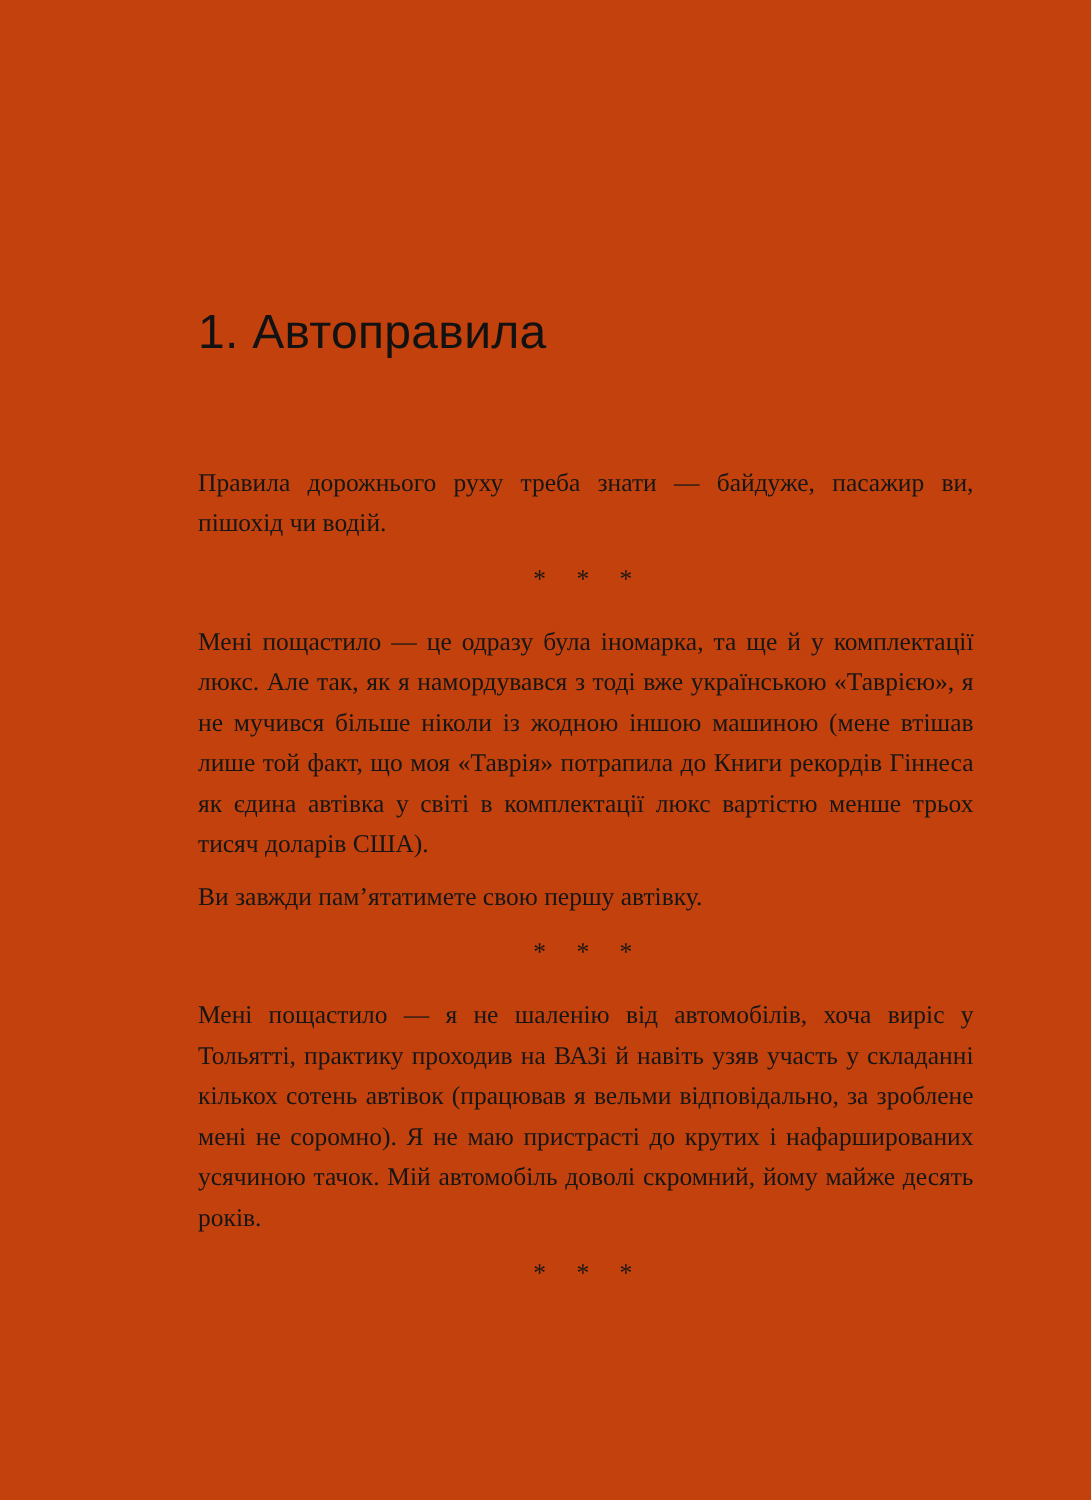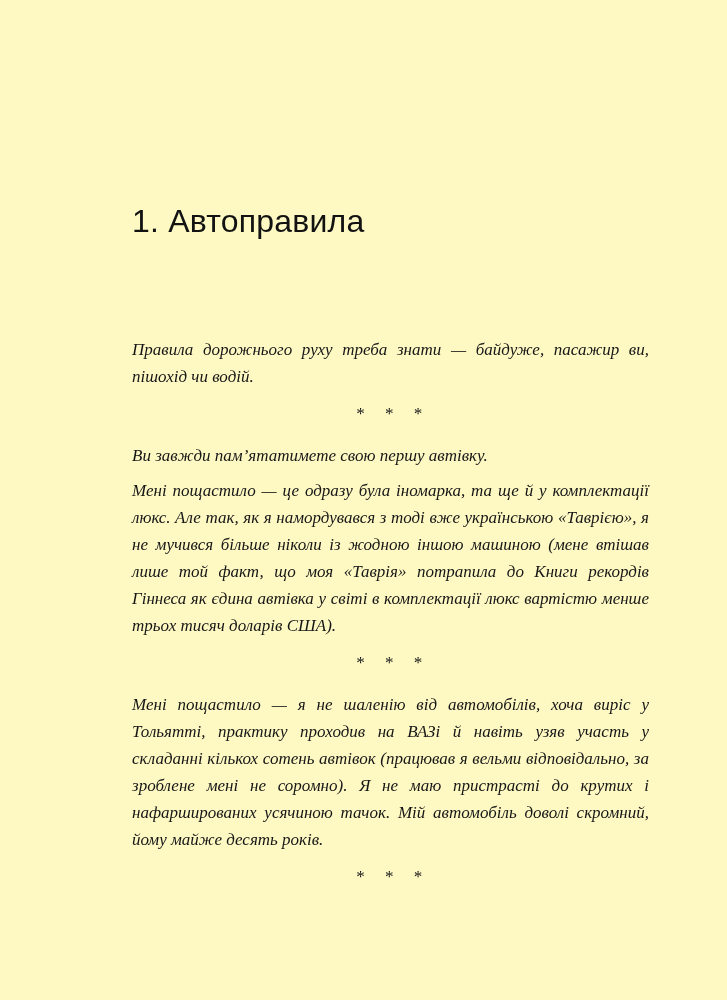--- a/index.html
+++ b/index.html
@@ -3,21 +3,21 @@
 <meta charset="utf-8">
 <style>
   html, body {
     margin: 0;
     padding: 0;
     background: #ffffff;
   }
   .page {
     width: 727px;
     height: 1000px;
-    background: #fef9c3;
+    background: #c2410c;
     position: relative;
     overflow: hidden;
     color: #161616;
   }
   .content {
     position: absolute;
     left: 132px;
     top: 0;
     width: 517px;
   }
@@ -25,26 +25,25 @@
     font-family: "Liberation Sans", "DejaVu Sans", sans-serif;
     font-weight: 400;
     font-size: 32px;
     line-height: 1.2;
     margin: 0;
     padding-top: 202px;
     color: #121212;
     letter-spacing: 0.2px;
   }
   .body-text {
-    margin-top: 96px;
+    margin-top: 68px;
     font-family: "Liberation Serif", "DejaVu Serif", serif;
     font-size: 17px;
     line-height: 27px;
     color: #161616;
-    font-style: italic;
   }
   p.para {
     margin: 0 0 8px 0;
     text-align: justify;
   }
   .divider {
     text-align: center;
     font-family: "Liberation Serif", "DejaVu Serif", serif;
     font-size: 17px;
     line-height: 24px;
@@ -61,23 +60,23 @@
   <div class="content">
 
     <h1 class="chapter-heading">1. Автоправила</h1>
 
     <div class="body-text">
 
       <p class="para">Правила дорожнього руху треба знати — байдуже, пасажир ви, пішохід чи водій.</p>
 
       <div class="divider">* * *</div>
 
+      <p class="para">Мені пощастило — це одразу була іномарка, та ще й у комплектації люкс. Але так, як я намордувався з тоді вже українською «Таврією», я не мучився більше ніколи із жодною іншою машиною (мене втішав лише той факт, що моя «Таврія» потрапила до Книги рекордів Гіннеса як єдина автівка у світі в комплектації люкс вартістю менше трьох тисяч доларів США).</p>
+
       <p class="para">Ви завжди памʼятатимете свою першу автівку.</p>
-
-      <p class="para">Мені пощастило — це одразу була іномарка, та ще й у комплектації люкс. Але так, як я намордувався з тоді вже українською «Таврією», я не мучився більше ніколи із жодною іншою машиною (мене втішав лише той факт, що моя «Таврія» потрапила до Книги рекордів Гіннеса як єдина автівка у світі в комплектації люкс вартістю менше трьох тисяч доларів США).</p>
 
       <div class="divider">* * *</div>
 
       <p class="para">Мені пощастило — я не шаленію від автомобілів, хоча виріс у Тольятті, практику проходив на ВАЗі й навіть узяв участь у складанні кількох сотень автівок (працював я вельми відповідально, за зроблене мені не соромно). Я не маю пристрасті до крутих і нафаршированих усячиною тачок. Мій автомобіль доволі скромний, йому майже десять років.</p>
 
       <div class="divider">* * *</div>
 
 
     </div>
   </div>

